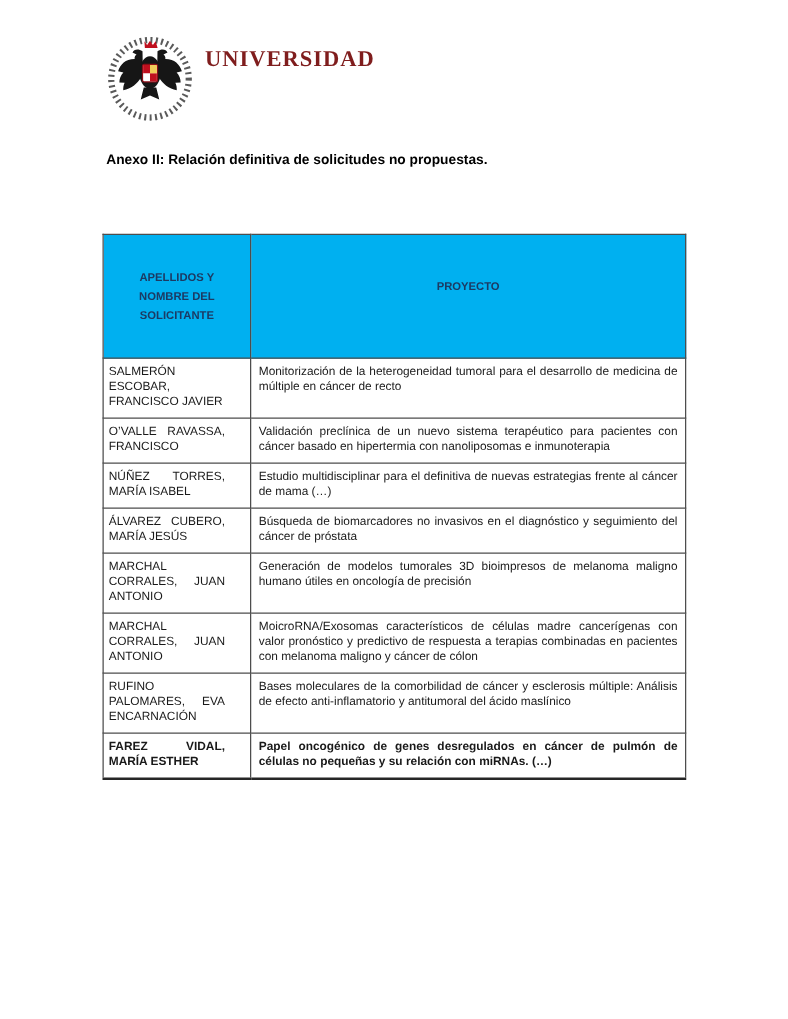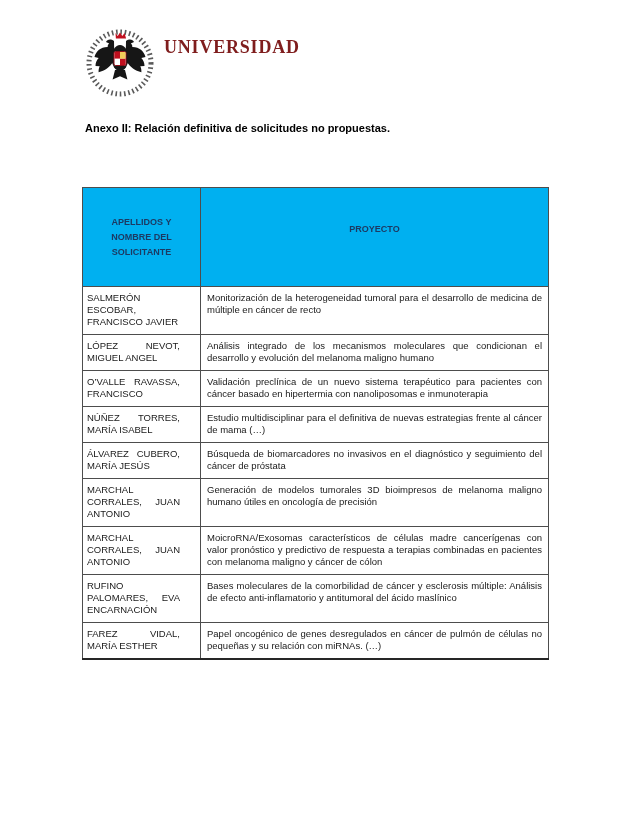--- a/index.html
+++ b/index.html
@@ -59,21 +59,21 @@
   }
   .doc-table th.h-name{padding:0 14px;}
   .doc-table th.h-project{padding:0 10px 16px 10px;}
 
   .doc-table tbody td{
     vertical-align:top;
     text-align:justify;
     padding:5px 6px 6px 6px;
   }
   .doc-table td.name{padding:5px 20px 6px 4px;}
-  .doc-table tbody tr:last-child td{border-bottom:2px solid #262626;}
+  .doc-table tbody tr:last-child td{border-bottom:2px solid #262626;font-weight:bold;}
 </style>
 </head>
 <body>
 
 <div class="page">
 
   <div class="logo">
     <svg class="seal" viewBox="0 0 72 72" aria-hidden="true">
 
       <circle cx="36" cy="36" r="31" fill="none" stroke="#3d3d3d" stroke-width="5" stroke-dasharray="1.6,2.7" opacity="0.85"></circle>
@@ -113,24 +113,20 @@
         <th class="h-name">APELLIDOS Y NOMBRE DEL SOLICITANTE</th>
         <th class="h-project">PROYECTO</th>
       </tr>
     </thead>
     <tbody>
       <tr>
         <td class="name">SALMERÓN ESCOBAR, FRANCISCO JAVIER</td>
         <td class="project">Monitorización de la heterogeneidad tumoral para el desarrollo de medicina de múltiple en cáncer de recto</td>
       </tr>
       <tr>
-        <td class="name">LÓPEZ NEVOT, MIGUEL ANGEL</td>
-        <td class="project">Análisis integrado de los mecanismos moleculares que condicionan el desarrollo y evolución del melanoma maligno humano</td>
-      </tr>
-      <tr>
         <td class="name">O’VALLE RAVASSA, FRANCISCO</td>
         <td class="project">Validación preclínica de un nuevo sistema terapéutico para pacientes con cáncer basado en hipertermia con nanoliposomas e inmunoterapia</td>
       </tr>
       <tr>
         <td class="name">NÚÑEZ TORRES, MARÍA ISABEL</td>
         <td class="project">Estudio multidisciplinar para el definitiva de nuevas estrategias frente al cáncer de mama (…)</td>
       </tr>
       <tr>
         <td class="name">ÁLVAREZ CUBERO, MARÍA JESÚS</td>
         <td class="project">Búsqueda de biomarcadores no invasivos en el diagnóstico y seguimiento del cáncer de próstata</td>

